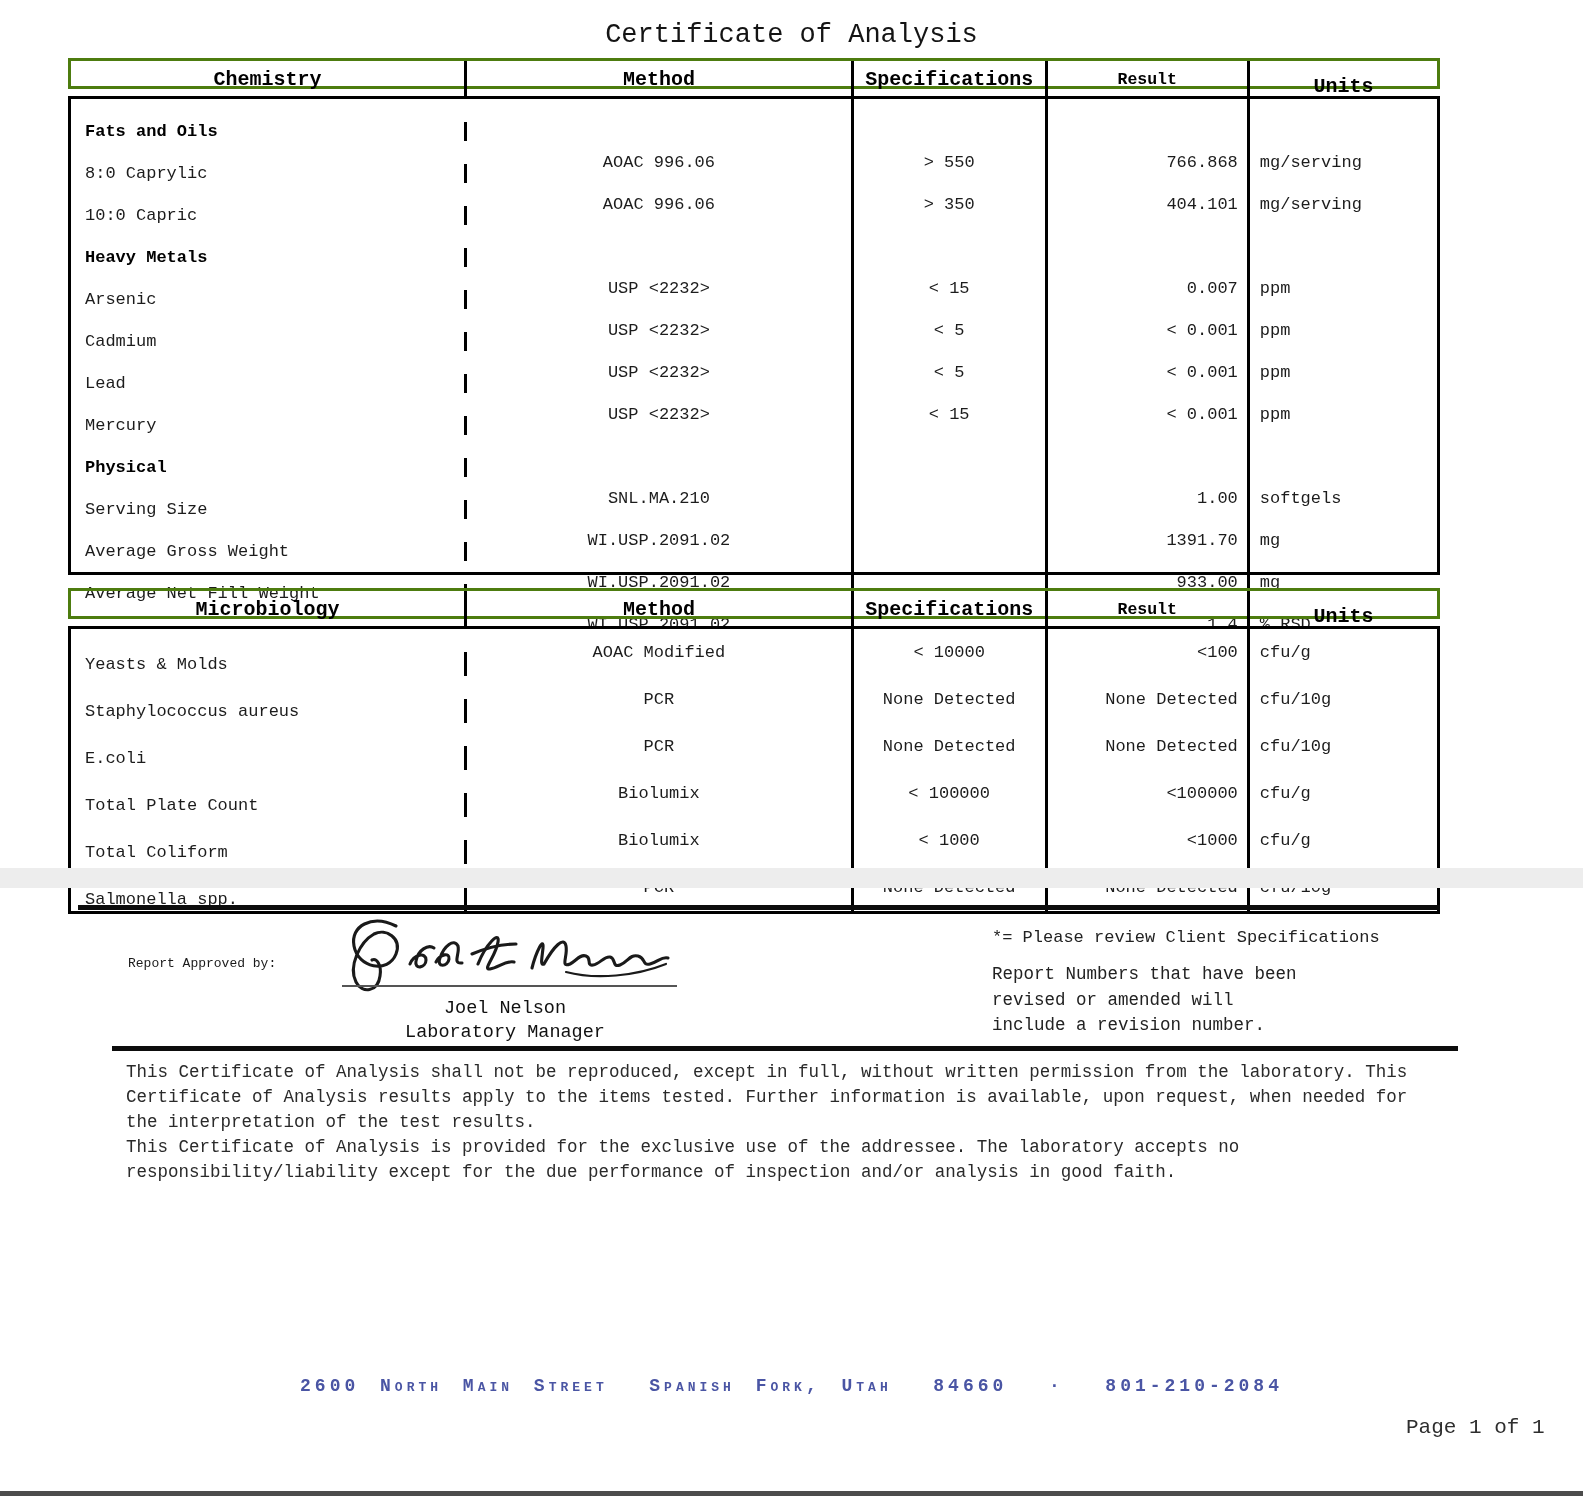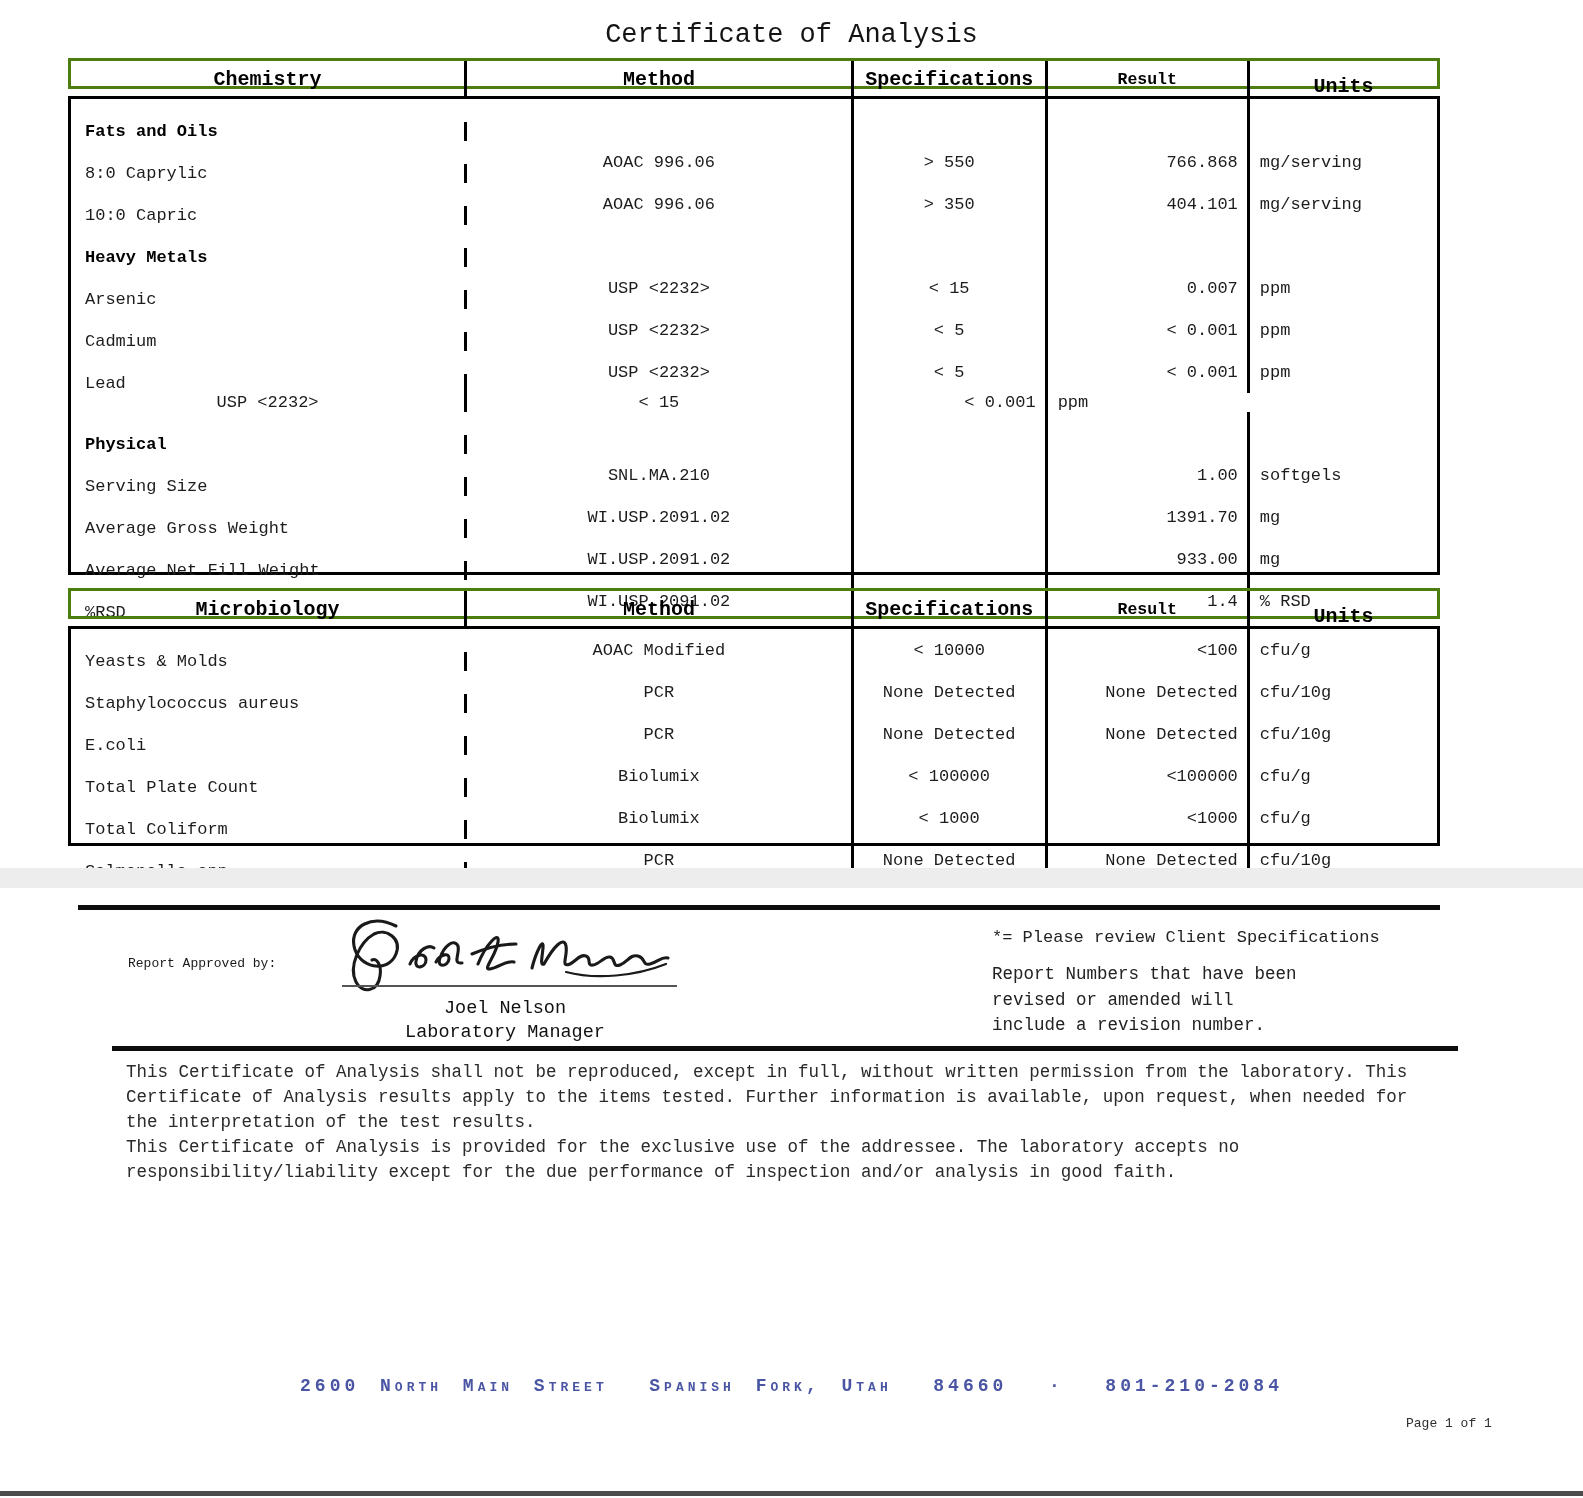--- a/index.html
+++ b/index.html
@@ -13,21 +13,21 @@
   .coa.micro{top:588px;}
   .t-head{display:grid;grid-template-columns:29% 28.3% 14.2% 14.8% 13.7%;
           border:3px solid #4d7c0f;height:31px;box-sizing:border-box;}
   .hc{display:flex;align-items:center;justify-content:center;font-weight:700;
       font-size:20px;color:#000;border-right:3px solid #000;box-sizing:border-box;}
   .hc.c5{border-right:none;margin-top:14px;}
   .hc.c4{font-size:16.5px;}
   .t-body{display:flex;flex-direction:column;border:3px solid #000;
           box-sizing:border-box;margin-top:7px;background:#fff;}
   .chem .t-body{height:479px;}
-  .micro .t-body{height:220px;}
+  .micro .t-body{height:288px;}
   .trow{display:grid;grid-template-columns:29% 28.3% 14.2% 14.8% 13.7%;}
   .trow.section{flex:0 0 30px;}
   .trow.data{flex:1 1 auto;}
   .cell{border-right:3px solid #000;display:flex;align-items:center;
         font-size:17px;color:#1c1c1c;box-sizing:border-box;overflow:hidden;white-space:nowrap;}
   .cell.c5{border-right:none;}
   .cell.c1{padding-left:14px;justify-content:flex-start;margin-top:23px;}
   .trow.section .cell.c1{font-weight:700;color:#000;}
   .cell.c2,.cell.c3{justify-content:center;}
   .cell.c4{justify-content:flex-end;padding-right:9px;}
@@ -49,21 +49,21 @@
   .note-a{position:absolute;left:992px;top:928px;font-size:17px;color:#222;}
   .note-r{position:absolute;left:992px;top:962px;width:312px;font-size:17.5px;
           line-height:25.5px;color:#222;}
   
   .disclaimer{position:absolute;left:126px;top:1060px;width:1300px;font-size:17.5px;
               line-height:25px;color:#2a2a2a;}
   .disclaimer p{margin:0;}
   .address{position:absolute;left:0;right:0;top:1376px;text-align:center;
            font-variant:small-caps;letter-spacing:4px;word-spacing:6px;font-weight:600;
            font-size:18px;white-space:pre;}
-  .page-num{position:absolute;left:1406px;top:1416px;font-size:13px;color:#2e2e2e;}
+  .page-num{position:absolute;left:1406px;top:1416px;font-size:21px;color:#2e2e2e;}
 </style>
 </head>
 <body>
 
 <div class="page">
 
   <div class="title">Certificate of Analysis</div>
 
   <section class="coa chem">
     <div class="t-head">
@@ -117,20 +117,21 @@
           <div class="cell c5">ppm</div>
         </div>
         <div class="trow data">
           <div class="cell c1">Lead</div>
           <div class="cell c2">USP &lt;2232&gt;</div>
           <div class="cell c3">&lt; 5</div>
           <div class="cell c4">&lt; 0.001</div>
           <div class="cell c5">ppm</div>
         </div>
         <div class="trow data">
+          <div class="cell c1">Mercury</div>
           <div class="cell c2">USP &lt;2232&gt;</div>
           <div class="cell c3">&lt; 15</div>
           <div class="cell c4">&lt; 0.001</div>
           <div class="cell c5">ppm</div>
         </div>
         <div class="trow section">
           <div class="cell c1">Physical</div>
           <div class="cell c2"></div>
           <div class="cell c3"></div>
           <div class="cell c4"></div>

